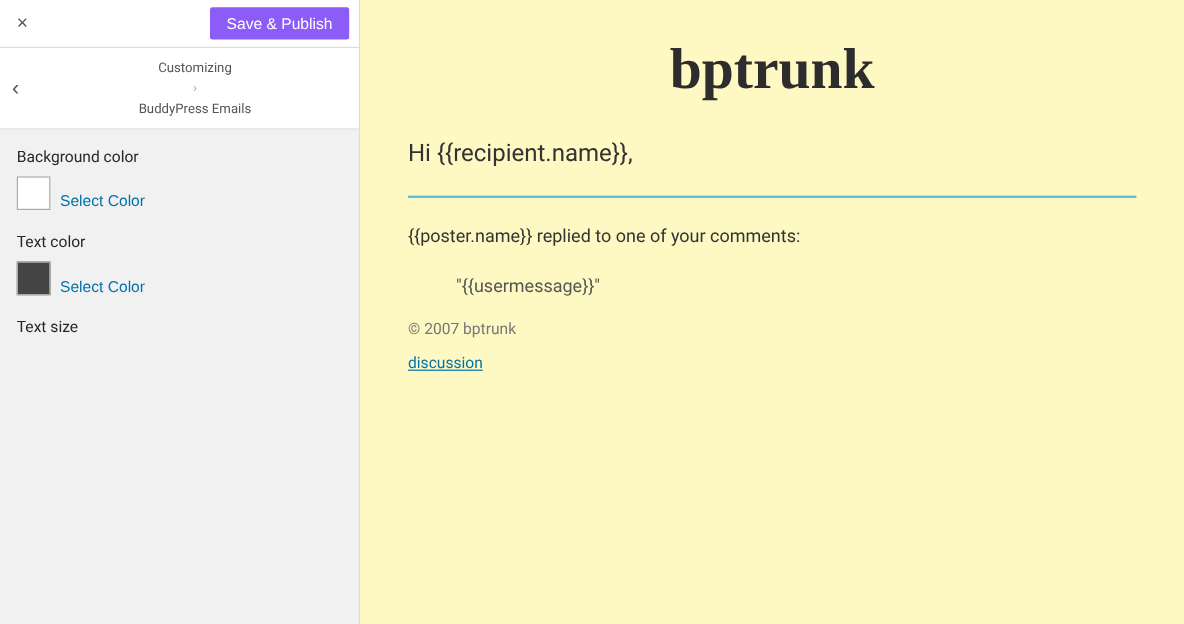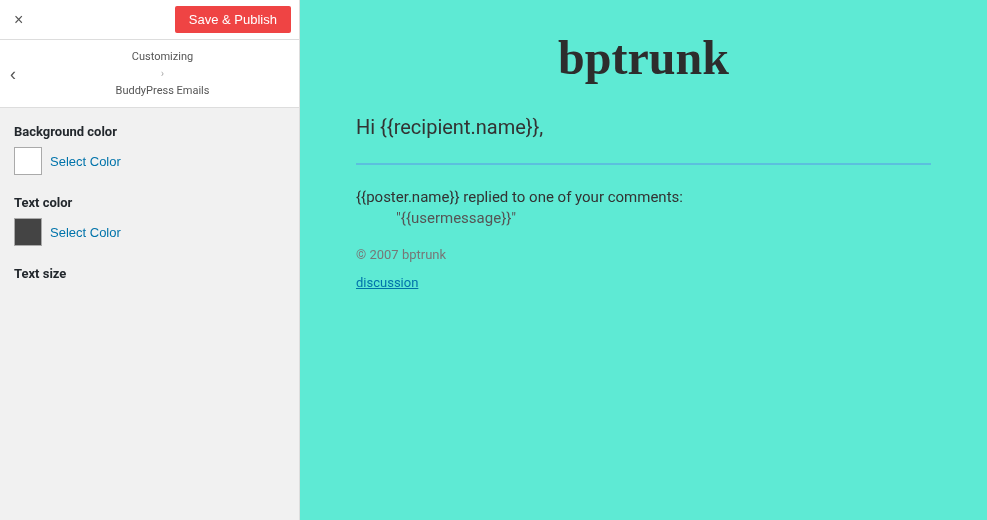--- a/index.html
+++ b/index.html
@@ -35,21 +35,21 @@
     .close-btn {
       background: none;
       border: none;
       cursor: pointer;
       font-size: 16px;
       color: #555;
       padding: 4px 6px;
     }
 
     .save-publish-btn {
-      background: #ef4444;
+      background: #8b5cf6;
       color: #fff;
       border: none;
       padding: 6px 14px;
       font-size: 13px;
       cursor: pointer;
       border-radius: 2px;
     }
 
     .breadcrumb-section {
       background: #fff;
@@ -94,29 +94,29 @@
       padding: 16px 14px;
       flex: 1;
     }
 
     .control-group {
       margin-bottom: 20px;
     }
 
     .control-label {
       font-size: 13px;
-      font-weight: 700;
+      font-weight: 400;
       color: #23282d;
       margin-bottom: 8px;
       display: block;
     }
 
     .color-picker-row {
       display: flex;
-      align-items: center;
+      align-items: flex-end;
       gap: 8px;
     }
 
     .color-swatch {
       width: 28px;
       height: 28px;
       border: 1px solid #aaa;
       cursor: pointer;
       display: inline-block;
     }
@@ -171,23 +171,23 @@
       height: 14px;
       background: #fff;
       border: 2px solid #aaa;
       border-radius: 50%;
       cursor: pointer;
     }
 
     
     .right-panel {
       flex: 1;
-      background: #5eead4;
+      background: #fef9c3;
       overflow-y: auto;
-      padding: 30px 56px;
+      padding: 30px 40px;
     }
 
     .email-logo {
       text-align: center;
       margin-bottom: 30px;
     }
 
     .email-logo h1 {
       font-size: 48px;
       font-weight: 700;
@@ -204,20 +204,21 @@
 
     .email-divider {
       border: none;
       border-top: 2px solid #5bc0de;
       margin-bottom: 20px;
     }
 
     .email-body-text {
       font-size: 15px;
       color: #333;
+      margin-bottom: 20px;
       line-height: 1.6;
     }
 
     .email-quote {
       font-size: 15px;
       color: #555;
       margin: 0 0 20px 40px;
       font-style: normal;
     }
 

